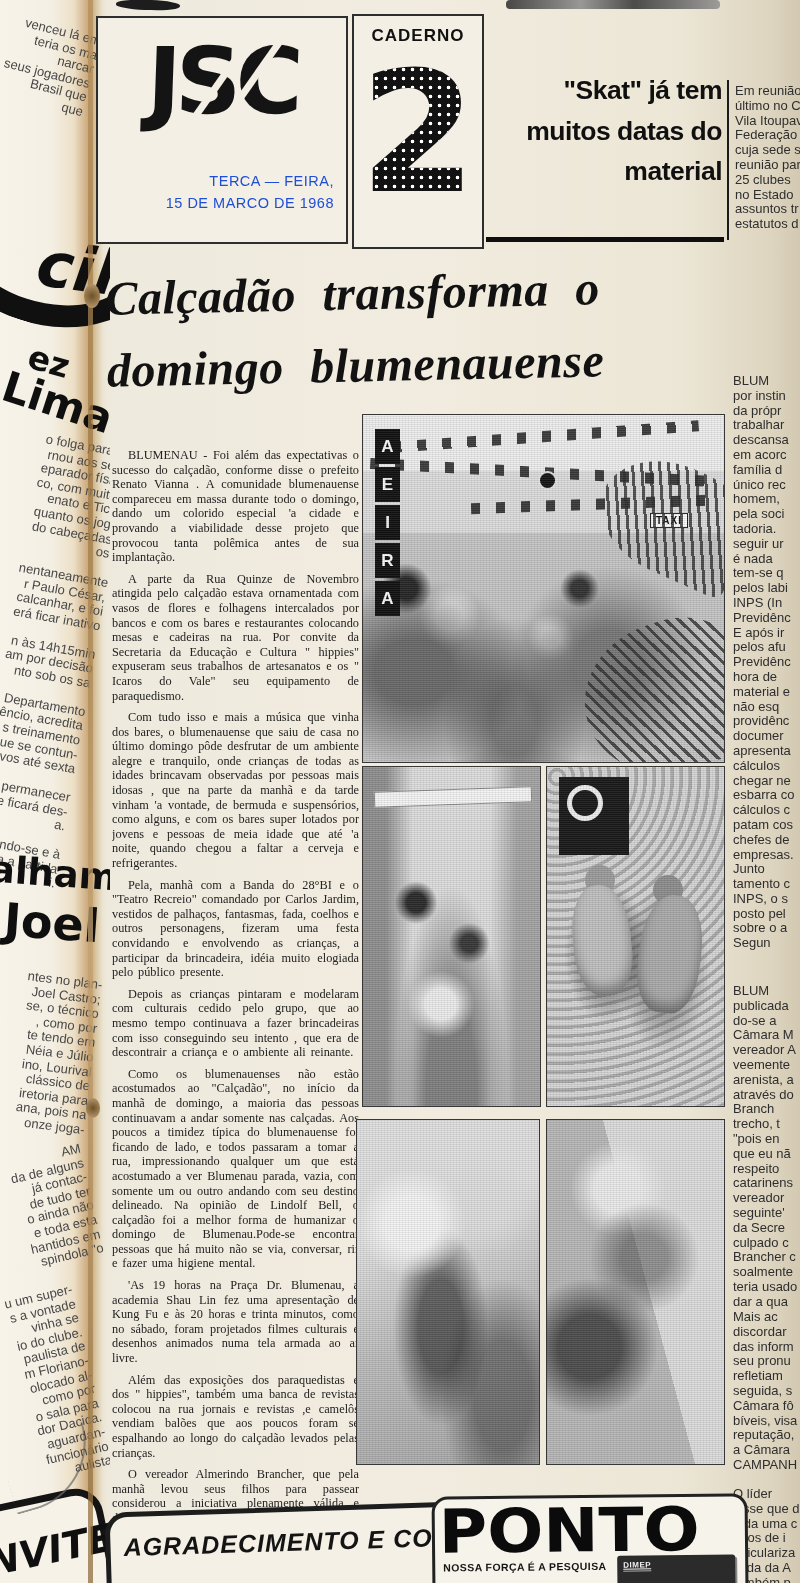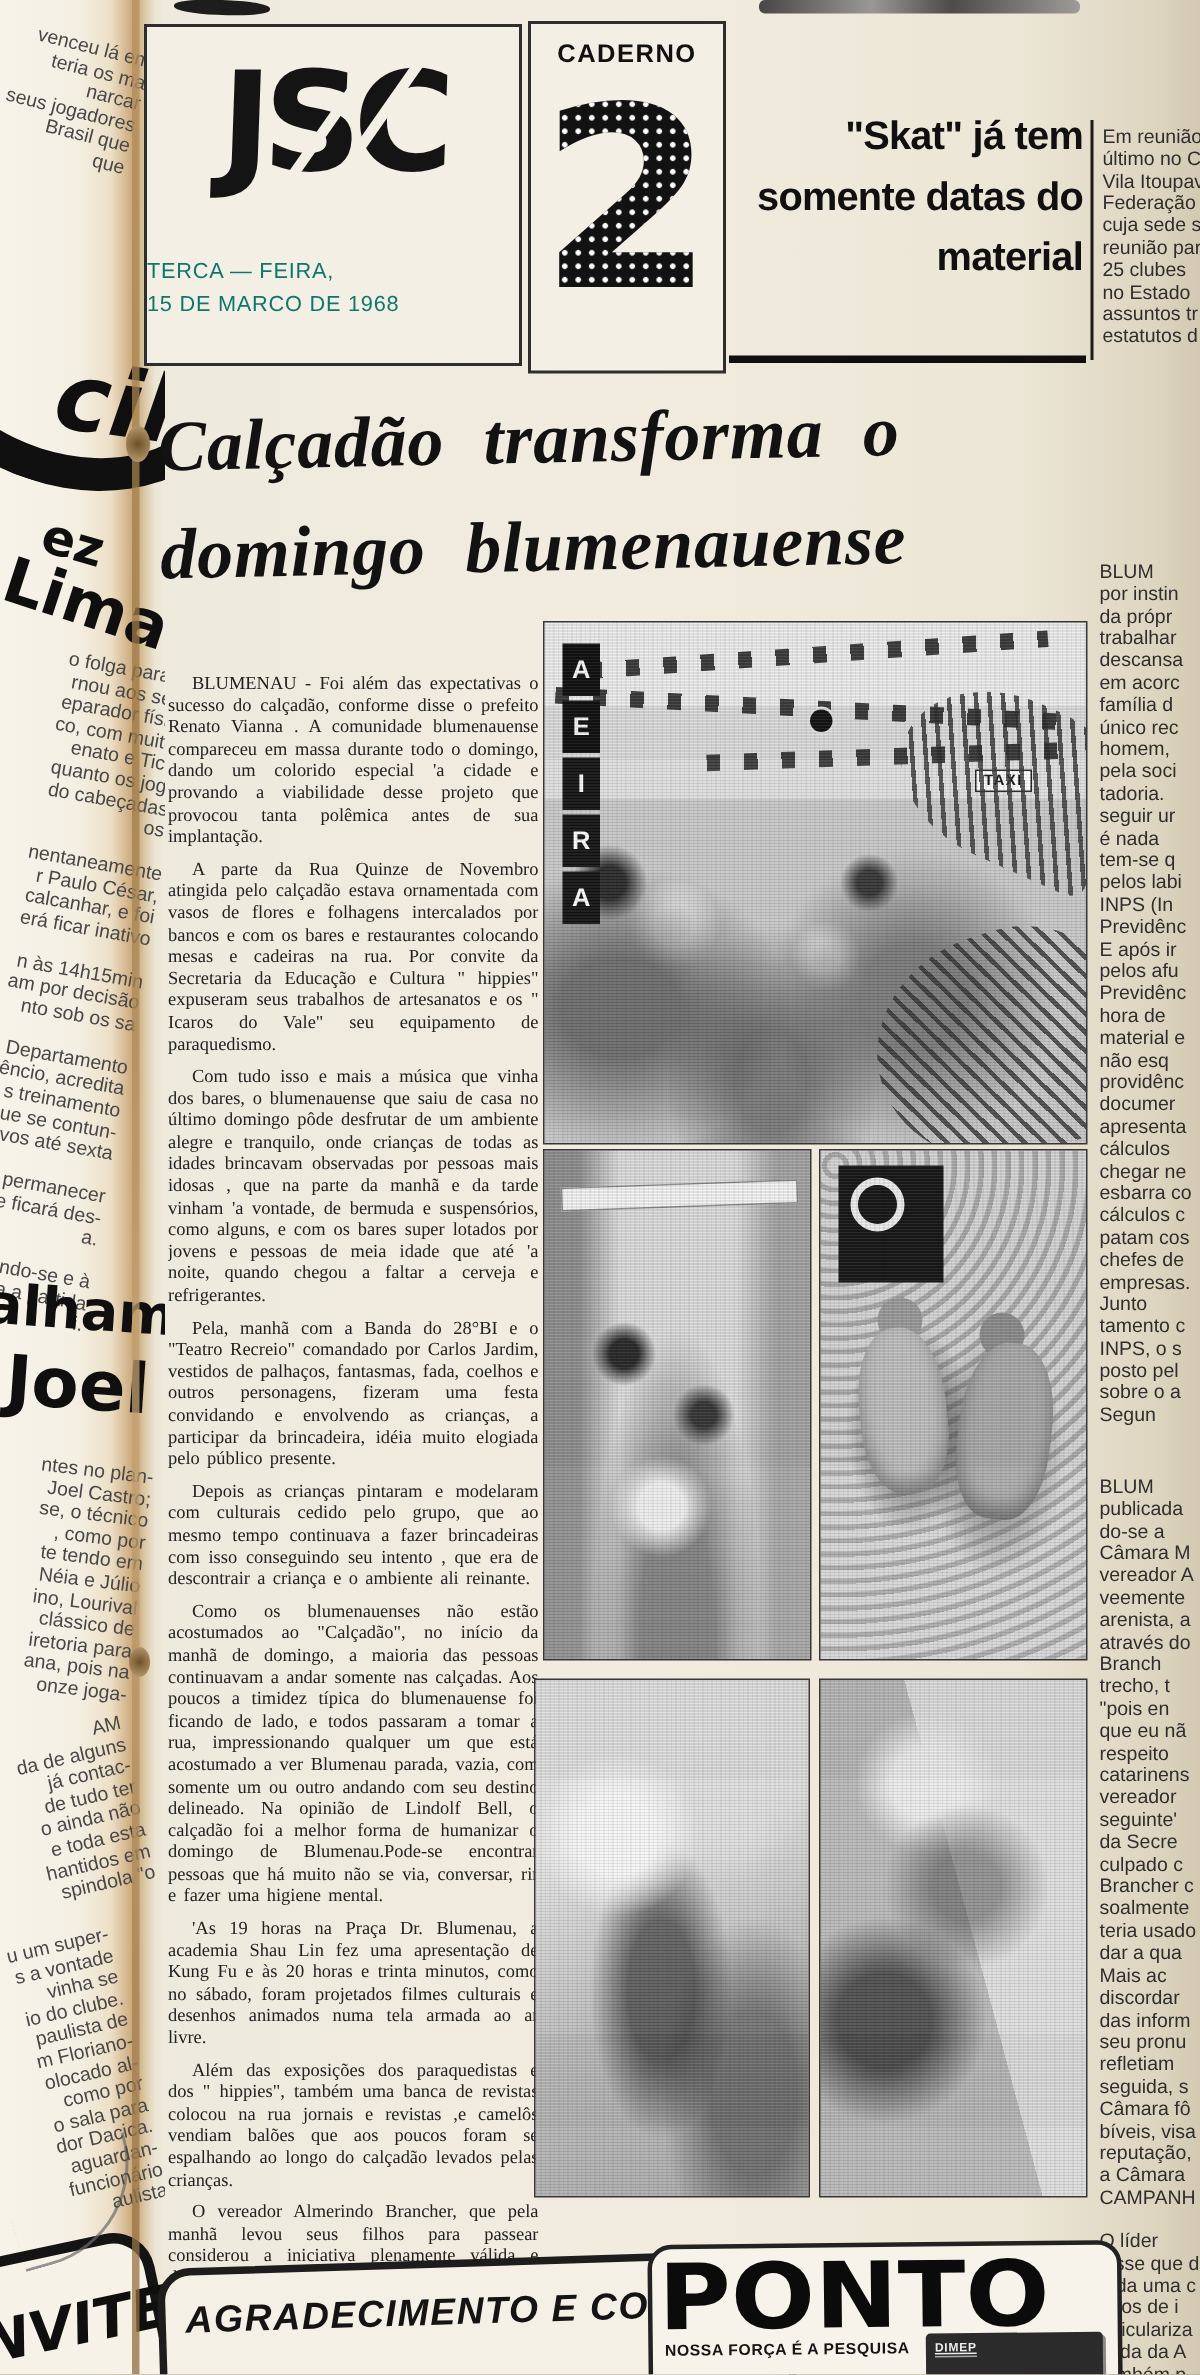--- a/index.html
+++ b/index.html
@@ -40,22 +40,22 @@
   
   .smudge1{left:116px;top:0;width:64px;height:10px;background:#1d1d1d;border-radius:45%;transform:rotate(2deg);}
   .smudge2{left:506px;top:0;width:214px;height:9px;border-radius:4px;opacity:.85;
     background:linear-gradient(90deg,#2a2a2a,#8a8a8a 35%,#303030 60%,#909090);}
   .jsc-box{left:96px;top:16px;width:248px;height:224px;border:2px solid #2e2e2e;background:#f3efe4;}
   .jsc-logo{position:absolute;left:0;right:0;top:18px;text-align:center;
     font-family:"DejaVu Sans",sans-serif;font-weight:900;font-size:92px;line-height:92px;
     letter-spacing:-6px;color:#141414;transform:skewX(-2deg);}
   .jsc-slash{position:absolute;width:7px;height:96px;background:#f3efe4;top:16px;transform:rotate(35deg);}
   .jsc-s1{left:118px;} .jsc-s2{left:150px;}
-  .jsc-date{position:absolute;left:0;right:12px;bottom:28px;text-align:left;
-    font-family:"Liberation Sans",sans-serif;font-size:14.5px;line-height:22px;color:#0f766e;letter-spacing:.5px;}
+  .jsc-date{position:absolute;left:0;right:12px;bottom:28px;text-align:right;
+    font-family:"Liberation Sans",sans-serif;font-size:14.5px;line-height:22px;color:#1d4ed8;letter-spacing:.5px;}
   .caderno-box{left:352px;top:14px;width:128px;height:231px;border:2px solid #2e2e2e;background:#f3efe4;}
   .caderno-label{position:absolute;top:10px;left:0;right:0;text-align:center;
     font-family:"Liberation Sans",sans-serif;font-weight:bold;font-size:17px;letter-spacing:1px;color:#111;}
   .caderno-two{position:absolute;top:22px;left:0;right:0;text-align:center;
     font-family:"DejaVu Sans",sans-serif;font-weight:900;font-size:168px;line-height:190px;
     background:radial-gradient(circle,#fff 1.6px,transparent 2.1px) 0 0/9px 9px,#121212;
     -webkit-background-clip:text;background-clip:text;color:transparent;}
 
   
   .skat{left:468px;top:70px;width:254px;text-align:right;
@@ -281,21 +281,21 @@
   </div>
 
   <div class="abs caderno-box">
     <div class="caderno-label">CADERNO</div>
     <div class="caderno-two">2</div>
   </div>
 
   <div class="abs skat">
 
   <div class="skat-line">"Skat" já tem</div>
-      <div class="skat-line">somente datas do</div>
+      <div class="skat-line">muitos datas do</div>
       <div class="skat-line">material</div>
     </div>
   <div class="abs vr1"></div>
   <div class="abs hr1"></div>
 
   <div class="abs rcol rc-top">
 
   <div class="frag">Em reunião</div>
       <div class="frag">último no C</div>
       <div class="frag">Vila Itoupav</div>

